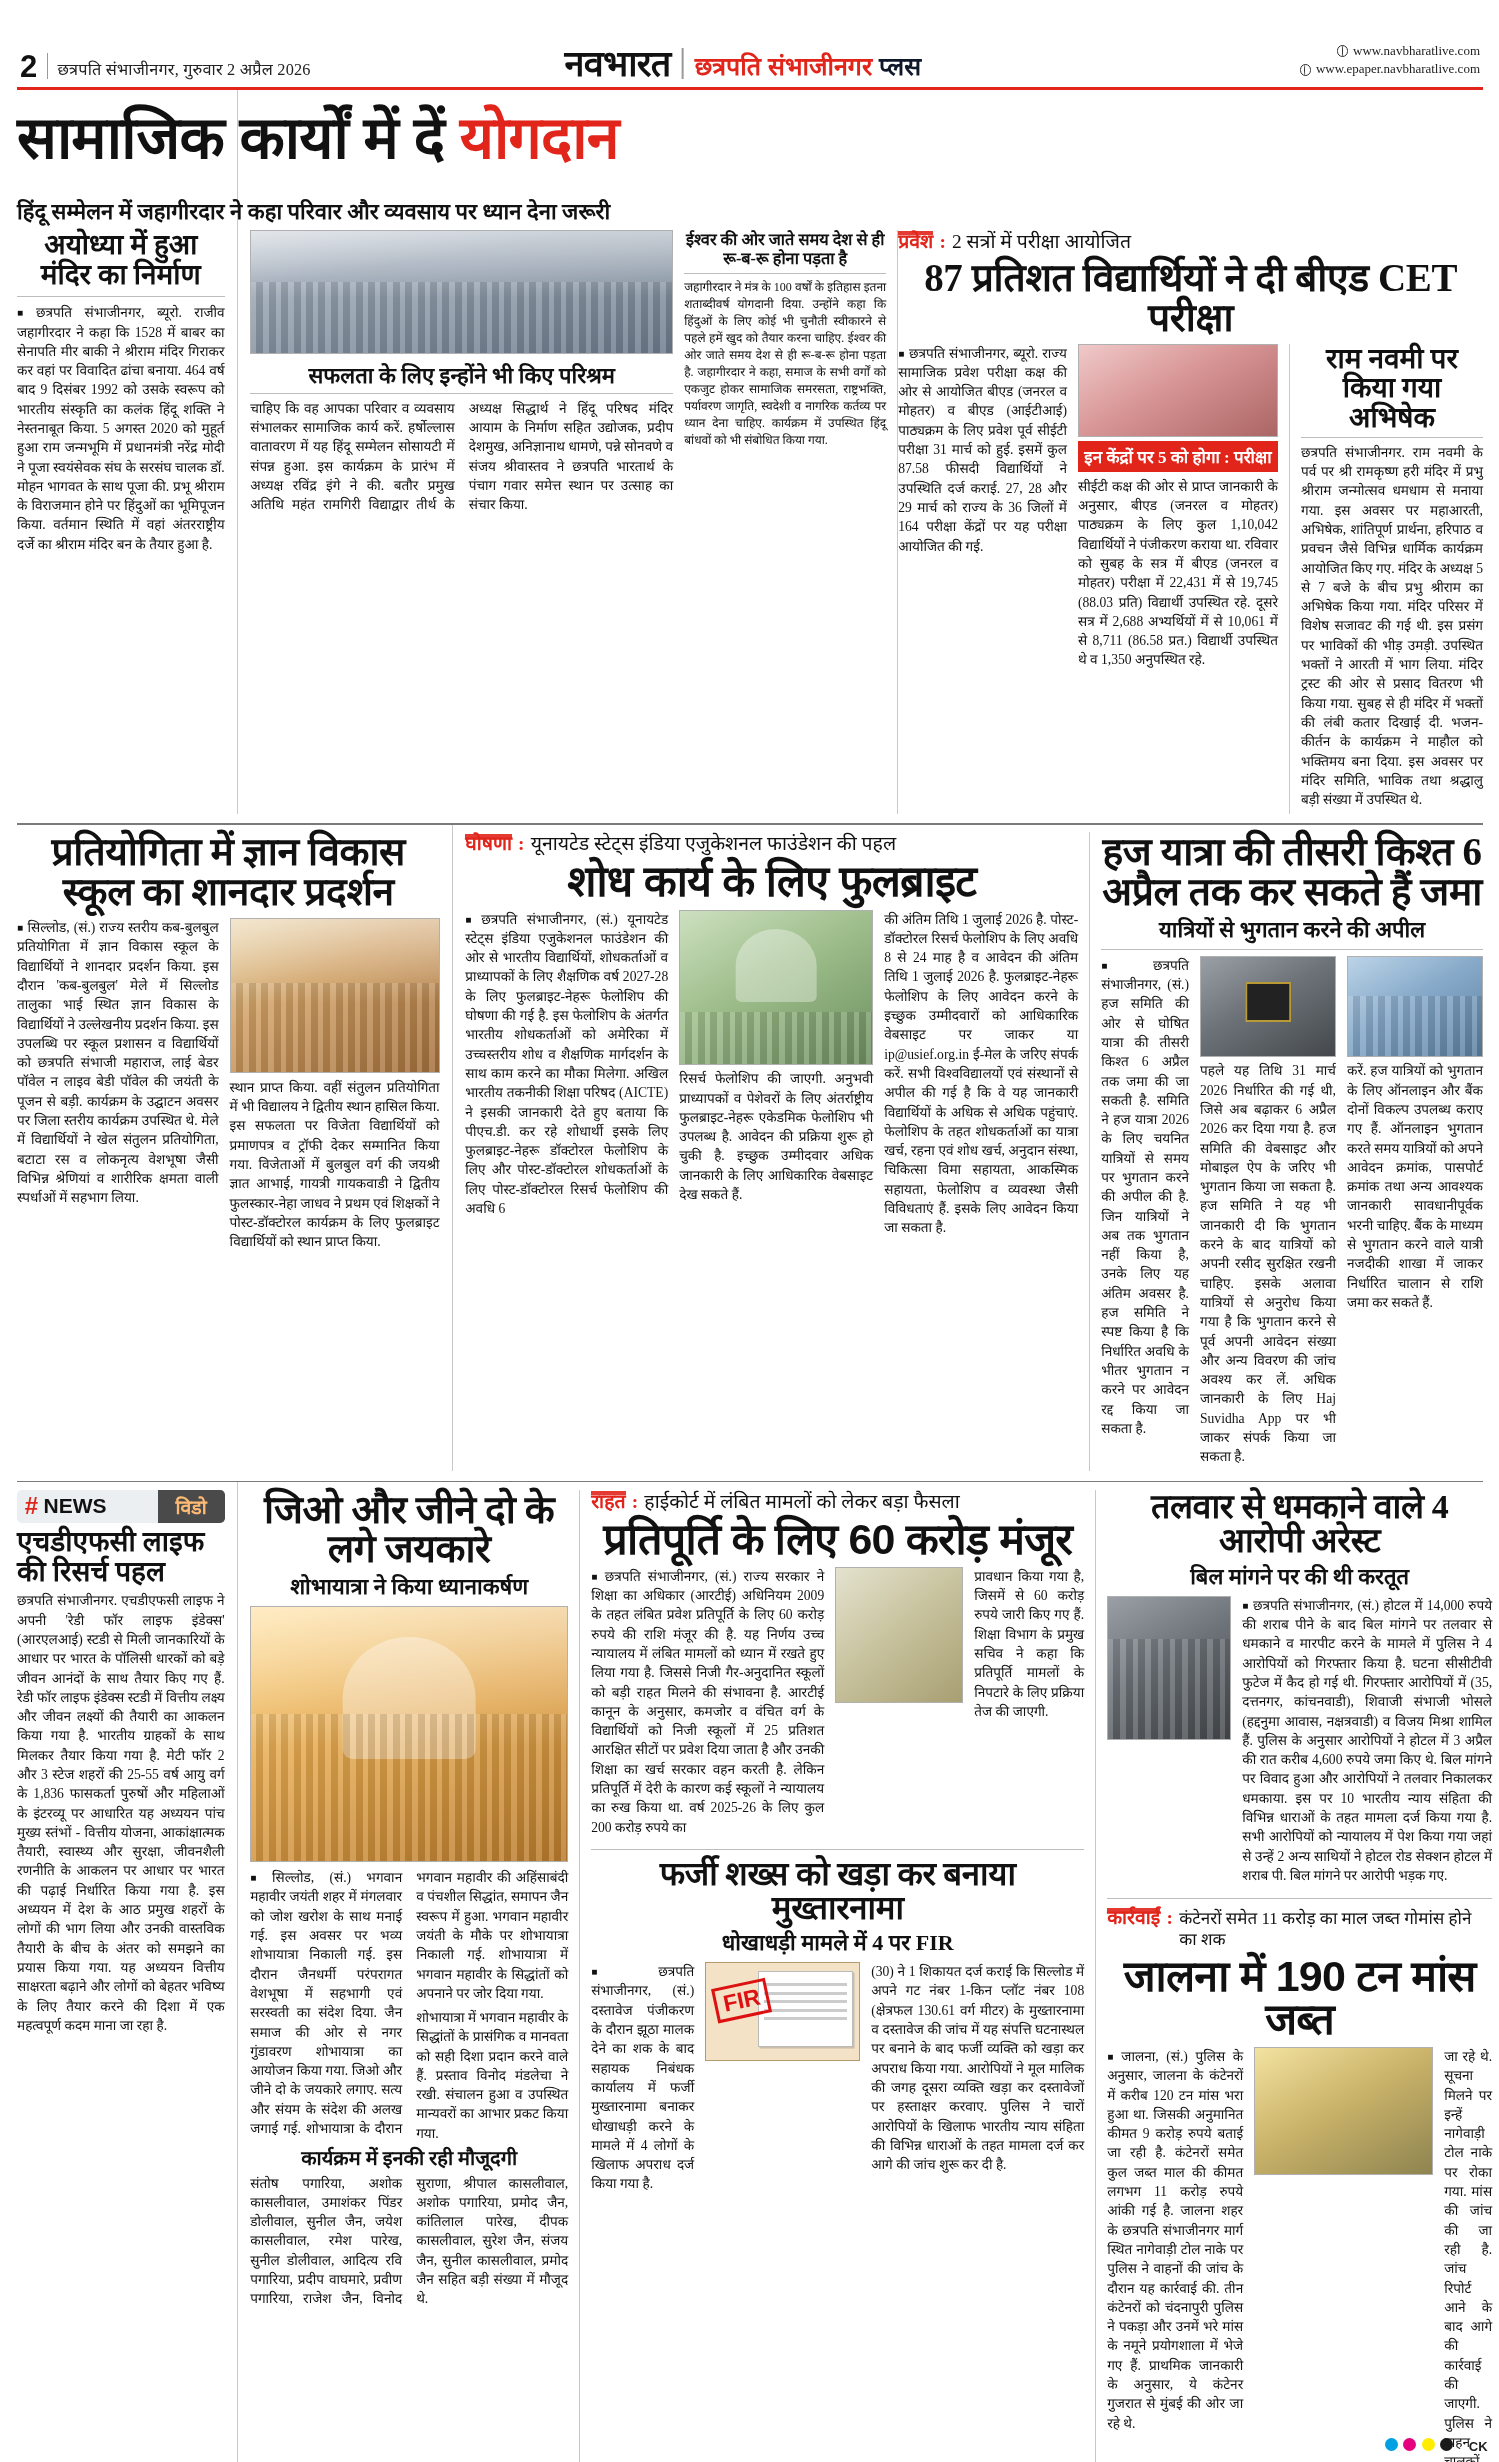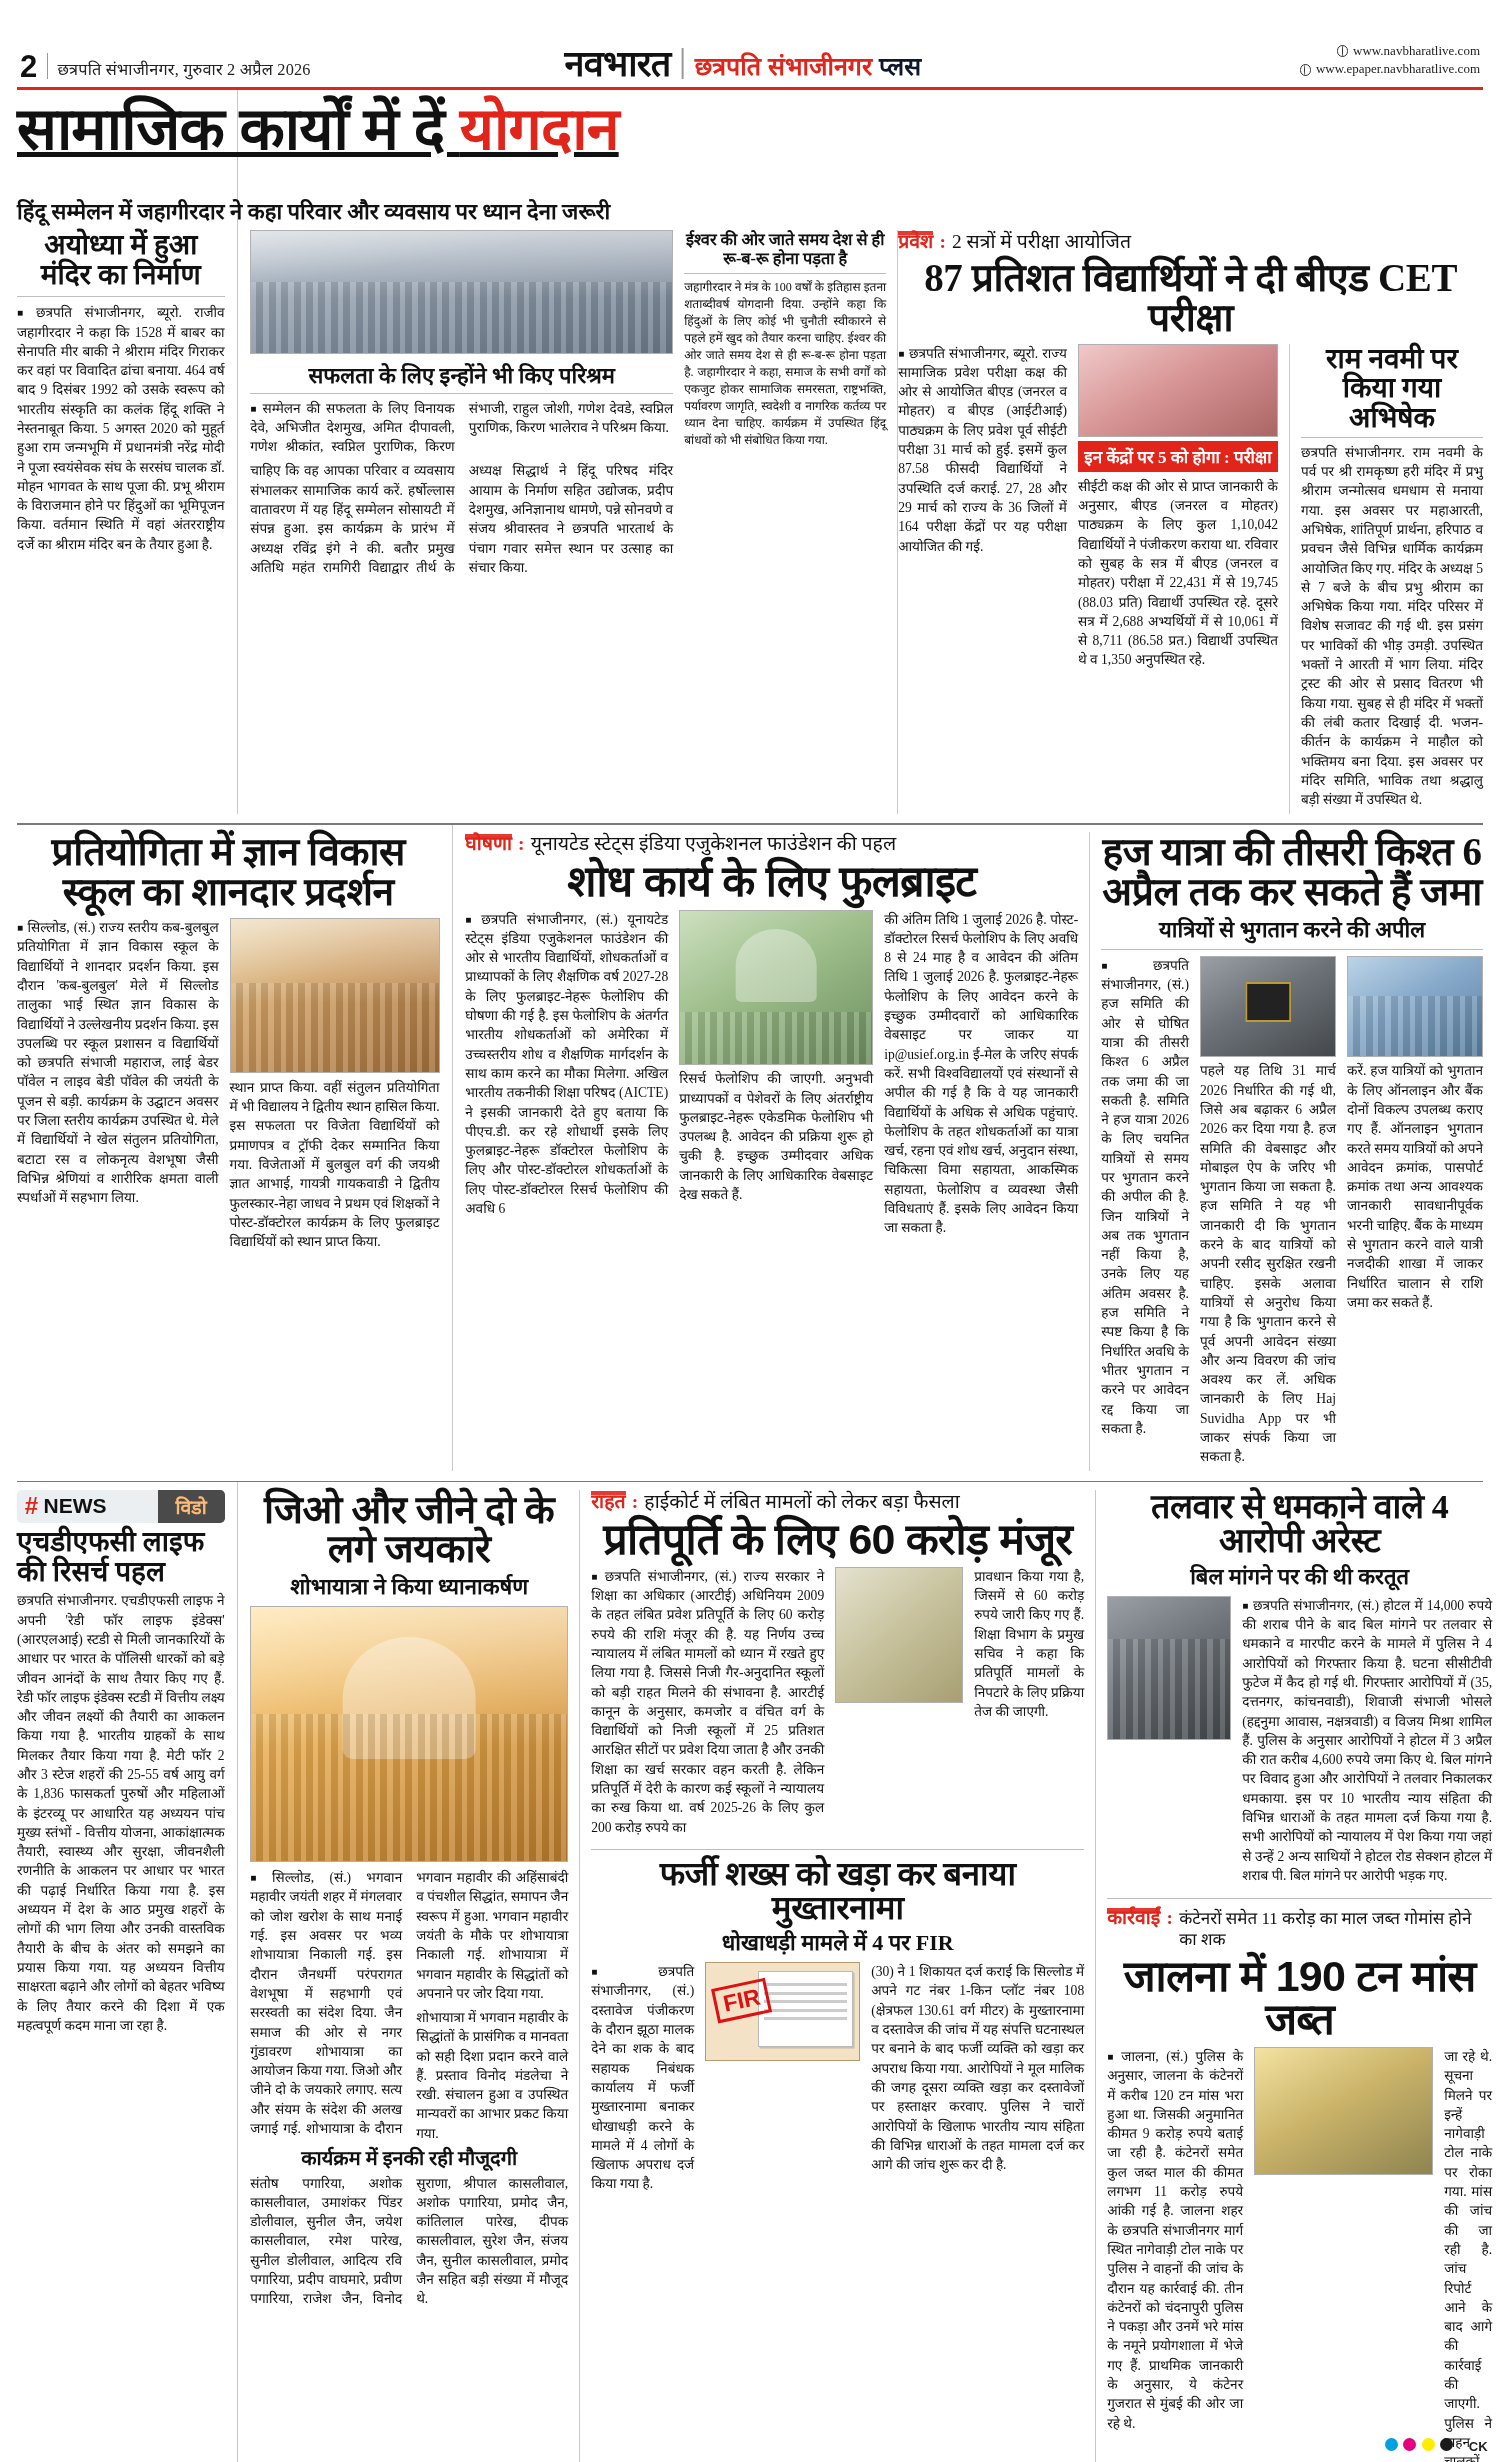--- a/index.html
+++ b/index.html
@@ -160,21 +160,21 @@
         <span class="globe"></span>
         <span>www.epaper.navbharatlive.com</span>
       </div>
     </div>
   </div>
   <div class="rule-red"></div>
 
   <div class="grid">
 
     <div class="band pad-r">
-      <h1 class="mega" style="width:877px; position:absolute; left:17px; top:101px;text-decoration:underline;">
+      <h1 class="mega" style="width:877px; position:absolute; left:17px; top:110px;">
         <span>सामाजिक कार्यों में दें </span><span class="red">योगदान</span>
       </h1>
       <div class="subhead" style="width:877px; position:absolute; left:17px; top:194px;">हिंदू सम्मेलन में जहागीरदार ने कहा परिवार और व्यवसाय पर ध्यान देना जरूरी</div>
 
       <div style="height:132px"></div>
       <h3 class="med center">अयोध्या में हुआ मंदिर का निर्माण</h3>
       <div class="hrule-thin" style="margin-left:0;margin-right:0"></div>
       <div class="body mt8">
         <p class="sq">छत्रपति संभाजीनगर, ब्यूरो. राजीव जहागीरदार ने कहा कि 1528 में बाबर का सेनापति मीर बाकी ने श्रीराम मंदिर गिराकर कर वहां पर विवादित ढांचा बनाया. 464 वर्ष बाद 9 दिसंबर 1992 को उसके स्वरूप को भारतीय संस्कृति का कलंक हिंदू शक्ति ने नेस्तनाबूत किया. 5 अगस्त 2020 को मुहूर्त हुआ राम जन्मभूमि में प्रधानमंत्री नरेंद्र मोदी ने पूजा स्वयंसेवक संघ के सरसंघ चालक डॉ. मोहन भागवत के साथ पूजा की. प्रभू श्रीराम के विराजमान होने पर हिंदुओं का भूमिपूजन किया. वर्तमान स्थिति में वहां अंतरराष्ट्रीय दर्जे का श्रीराम मंदिर बन के तैयार हुआ है.</p>
       </div>
@@ -187,23 +187,20 @@
 
       <div class="flexrow">
 
         <div style="flex:0 0 423px;">
           <div class="photo crowd" style="height:124px">
             <div class="fig-sky"></div>
               <div class="fig-people"></div>
           </div>
           <div class="center mt6" style="font-weight:700;font-size:22px">सफलता के लिए इन्होंने भी किए परिश्रम</div>
           <div class="hrule-thin" style="margin:4.7px 0 0 0"></div>
-          <div class="body mt6 cols2">
-            <p class="sq">सम्मेलन की सफलता के लिए विनायक देवे, अभिजीत देशमुख, अमित दीपावली, गणेश श्रीकांत, स्वप्निल पुराणिक, किरण संभाजी, राहुल जोशी, गणेश देवडे, स्वप्निल पुराणिक, किरण भालेराव ने परिश्रम किया.</p>
-          </div>
           <div class="body mt6 cols2">
             <p>चाहिए कि वह आपका परिवार व व्यवसाय संभालकर सामाजिक कार्य करें. हर्षोल्लास वातावरण में यह हिंदू सम्मेलन सोसायटी में संपन्न हुआ. इस कार्यक्रम के प्रारंभ में अध्यक्ष रविंद्र इंगे ने की. बतौर प्रमुख अतिथि महंत रामगिरी विद्याद्वार तीर्थ के अध्यक्ष सिद्धार्थ ने हिंदू परिषद मंदिर आयाम के निर्माण सहित उद्योजक, प्रदीप देशमुख, अनिज्ञानाथ धामणे, पन्ने सोनवणे व संजय श्रीवास्तव ने छत्रपति भारतार्थ के पंचाग गवार समेत्त स्थान पर उत्साह का संचार किया.</p>
           </div>
         </div>
 
         <div style="flex:0 0 202px;">
           <div style="font-weight:700;font-size:16.3px;line-height:1.18;text-align:center">ईश्वर की ओर जाते समय देश से ही रू-ब-रू होना पड़ता है</div>
           <div class="hrule-thin" style="margin:4.7px 0 0 0"></div>
           <div class="body mt6">
             <p style="font-size:12px">जहागीरदार ने मंत्र के 100 वर्षों के इतिहास इतना शताब्दीवर्ष योगदानी दिया. उन्होंने कहा कि हिंदुओं के लिए कोई भी चुनौती स्वीकारने से पहले हमें खुद को तैयार करना चाहिए. ईश्वर की ओर जाते समय देश से ही रू-ब-रू होना पड़ता है. जहागीरदार ने कहा, समाज के सभी वर्गों को एकजुट होकर सामाजिक समरसता, राष्ट्रभक्ति, पर्यावरण जागृति, स्वदेशी व नागरिक कर्तव्य पर ध्यान देना चाहिए. कार्यक्रम में उपस्थित हिंदू बांधवों को भी संबोधित किया गया.</p>

